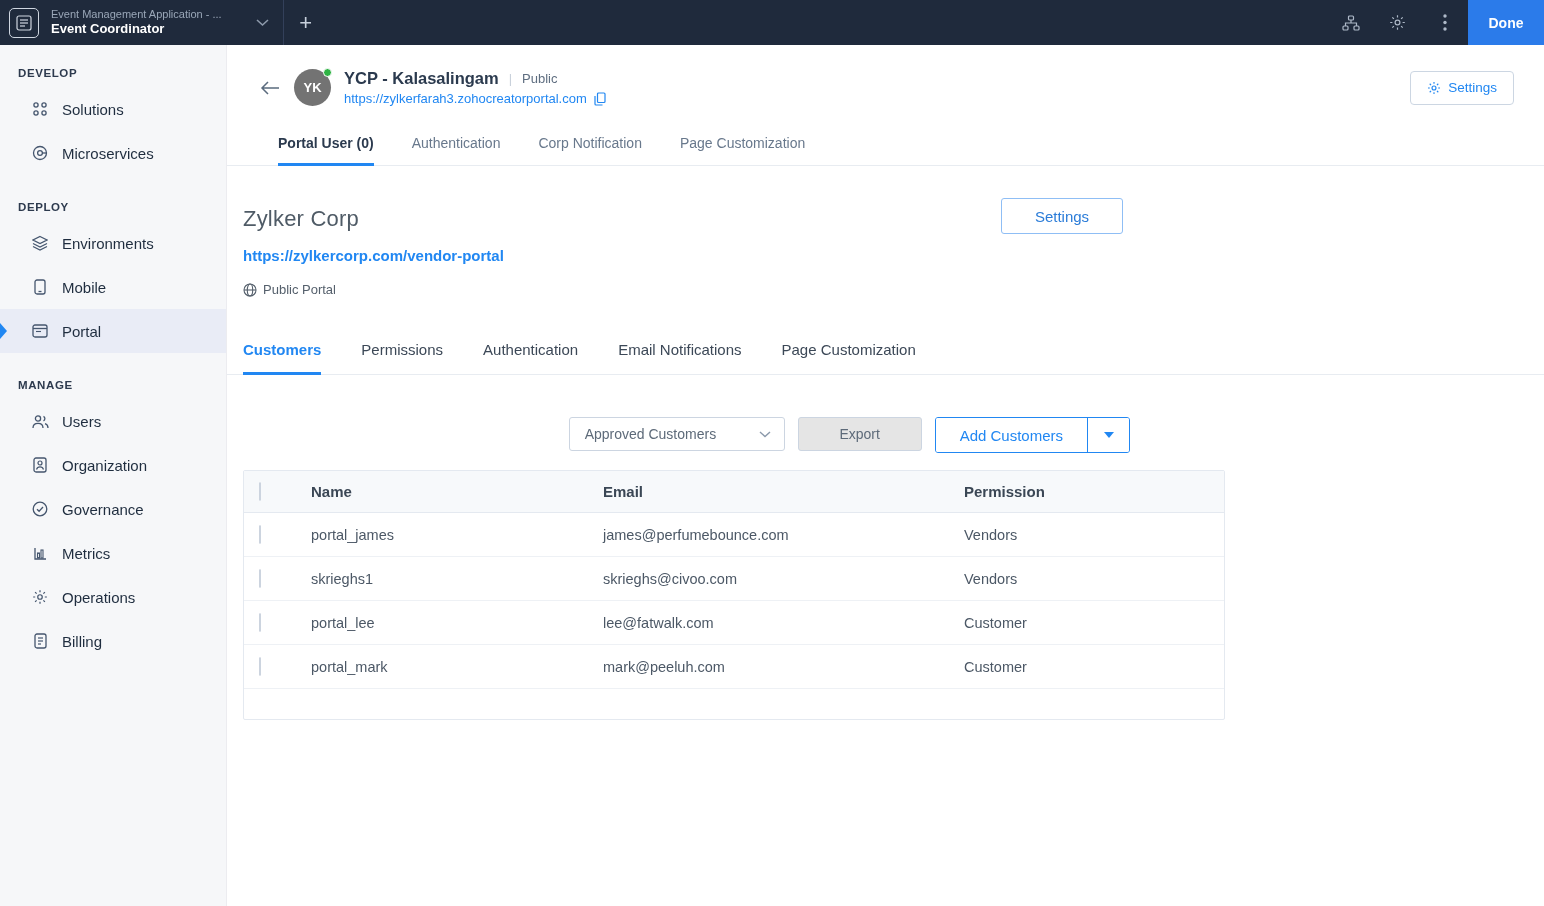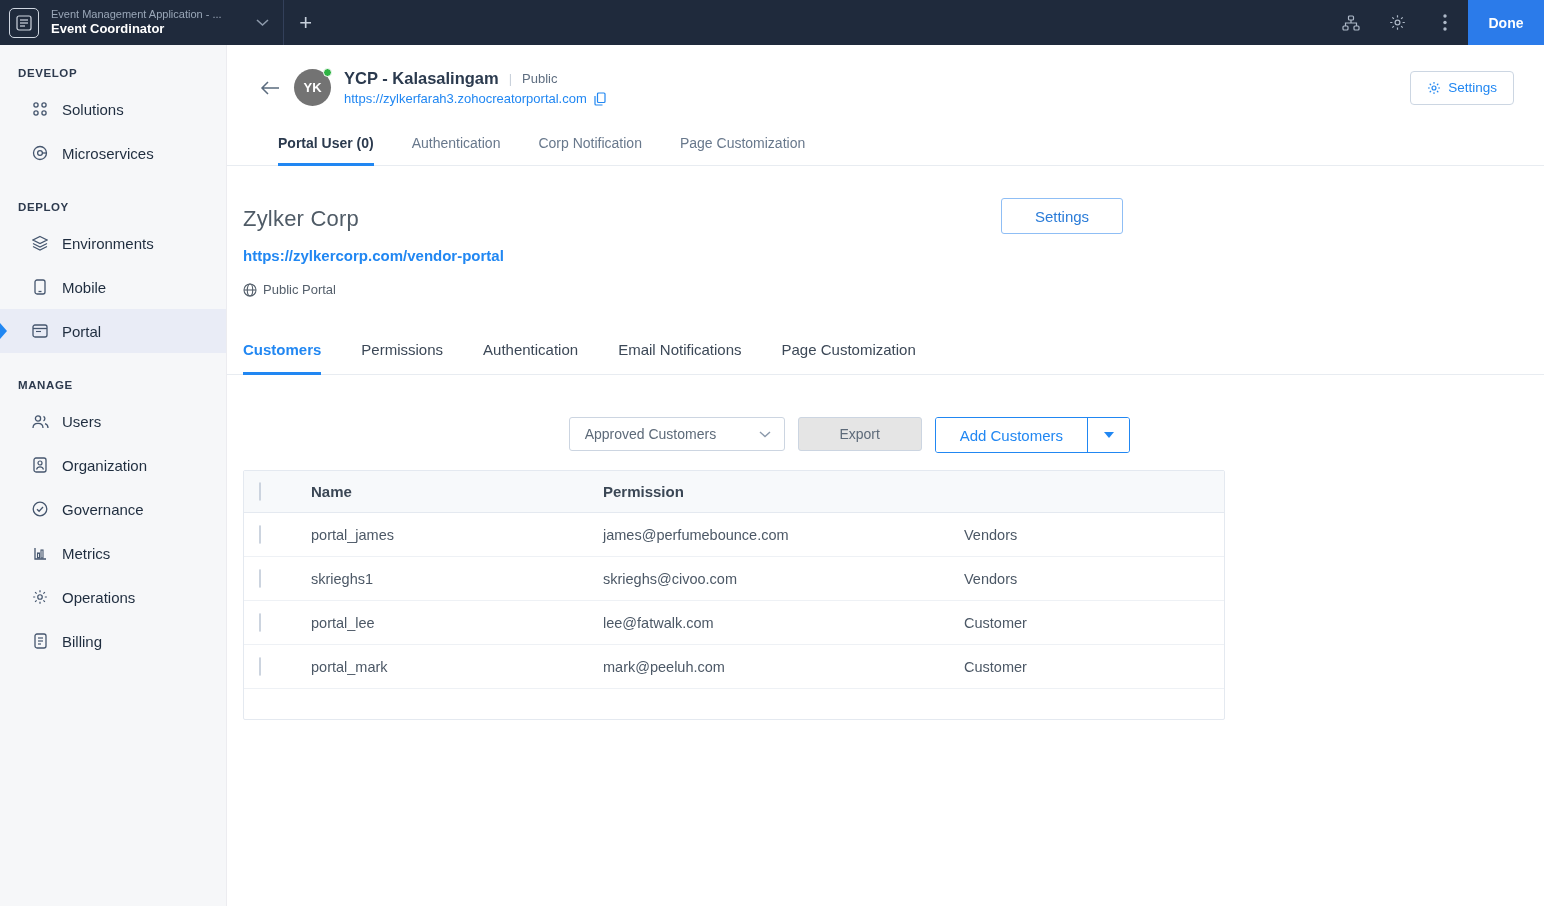--- a/index.html
+++ b/index.html
@@ -366,20 +366,21 @@
               <path d="M0 0l5 6 5-6z" fill="#2187f2"></path>
             </svg>
         </button>
       </div>
     </div>
 
     <div class="table">
       <div class="t-row t-head">
         <span><span class="checkbox"></span></span>
         <span class="t-cell">Name</span>
+        <span class="t-cell">Email</span>
         <span class="t-cell">Permission</span>
       </div>
       <div class="t-body">
         <div class="t-row">
           <span><span class="checkbox"></span></span>
           <span class="t-cell">portal_james</span>
           <span class="t-cell">james@perfumebounce.com</span>
           <span class="t-cell">Vendors</span>
         </div>
         <div class="t-row">

